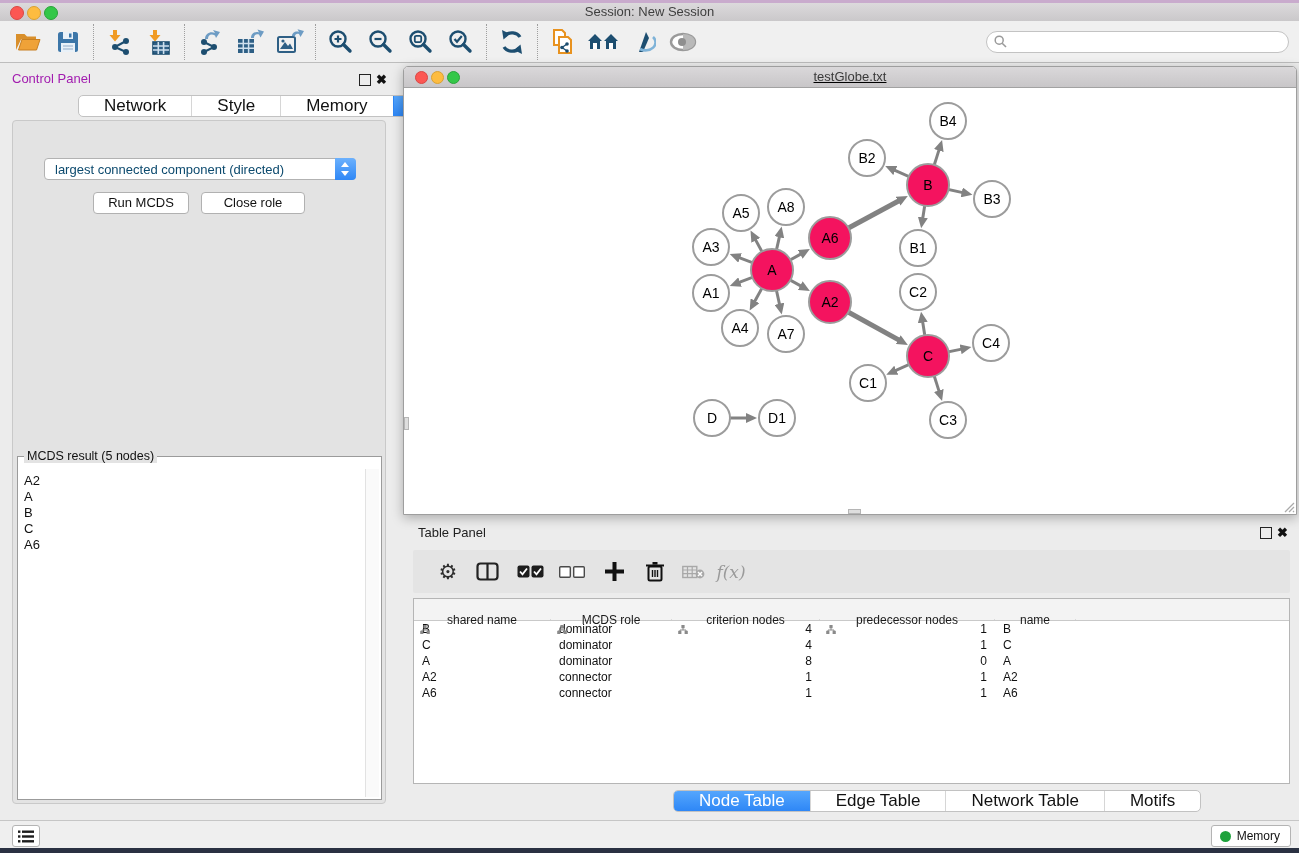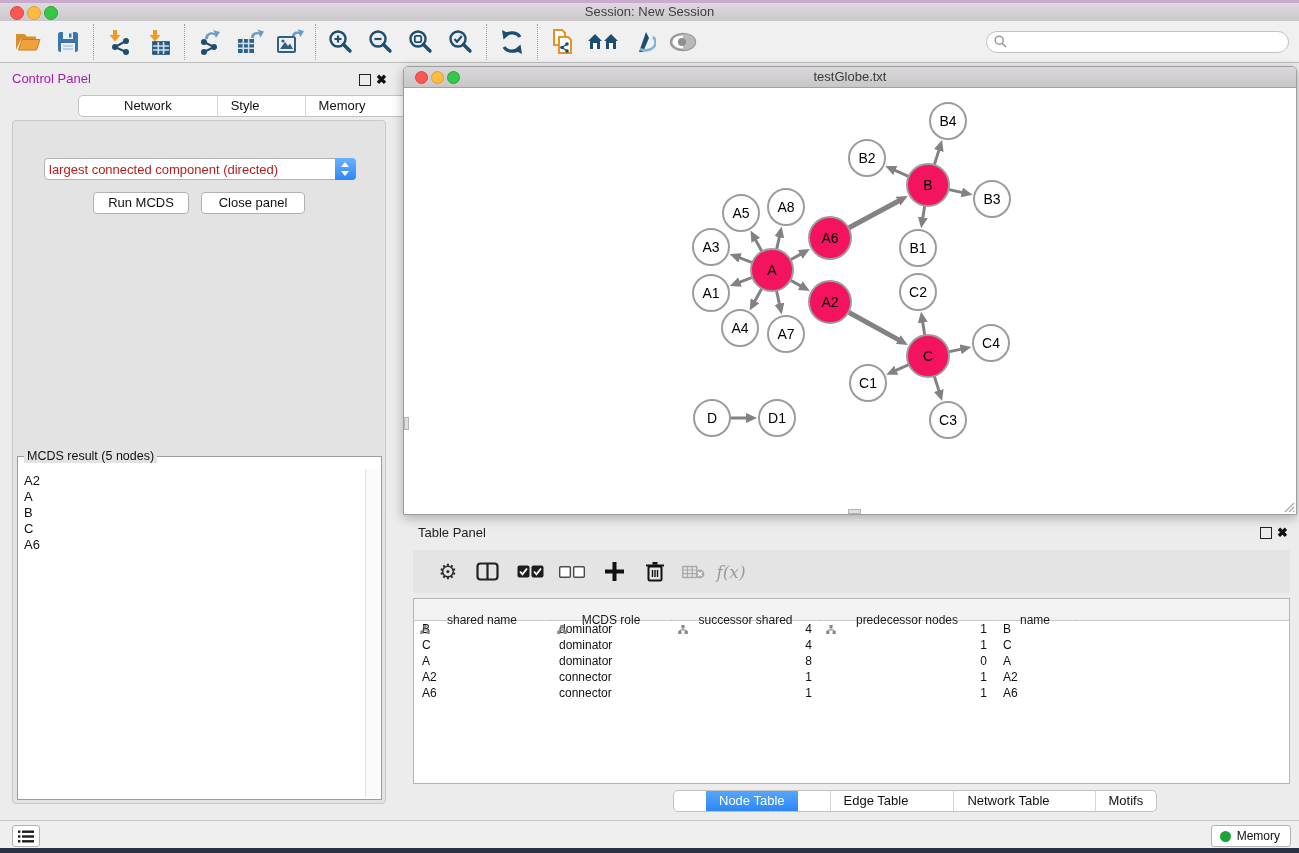--- a/index.html
+++ b/index.html
@@ -16,38 +16,38 @@
   .toolbar{position:absolute;top:21px;left:0;right:0;height:42px;background:#f0f0f0;border-bottom:1px solid #bdbdbd;display:flex;align-items:center;padding-left:8px;box-sizing:border-box;}
   .tb-btn{width:40px;height:38px;display:flex;align-items:center;justify-content:center;flex:0 0 auto;}
   .tb-sep{width:0;height:36px;border-left:1px dotted #9f9f9f;margin:0 5px;flex:0 0 auto;}
   .tb-search{margin-left:auto;margin-right:10px;width:294px;height:20px;border:1px solid #c3c3c3;border-radius:11px;background:#fff;display:flex;align-items:center;padding-left:7px;}
   .tb-search input{border:none;outline:none;flex:1;font-size:12px;background:transparent;margin-left:4px;font-family:"Liberation Sans",sans-serif;}
   
   .cp-title{position:absolute;left:12px;top:71px;font-size:13px;color:#a21caf;}
   .panel-float{position:absolute;width:10px;height:10px;border:1.5px solid #222;}
   .panel-close{position:absolute;font-size:13px;font-weight:bold;color:#111;line-height:12px;}
   .seg{position:absolute;display:flex;border:1px solid #c2c2c2;border-radius:5px;overflow:hidden;background:#fff;height:22px;box-sizing:border-box;}
-  .seg .seg-tab{padding:0 13px;line-height:20px;font-size:13px;color:#111;border-left:1px solid #d6d6d6;white-space:nowrap;margin-left:32px;}
+  .seg .seg-tab{padding:0 25px;line-height:20px;font-size:17px;color:#111;border-left:1px solid #d6d6d6;white-space:nowrap;}
   .seg .seg-tab:first-child{border-left:none;}
   .seg .seg-tab.active{background:linear-gradient(#55a6fd,#2e87f6);color:#fff;border-left-color:#2e87f6;}
   .cp-content{position:absolute;left:12px;top:120px;width:372px;height:682px;background:#e3e3e3;border:1px solid #c9c9c9;border-radius:4px;}
   .opt-label{position:absolute;top:14px;width:100%;text-align:center;font-size:13px;color:#111;}
-  .criterion{position:absolute;top:37px;left:31px;width:312px;height:22px;background:#fff;border:1px solid #b2b2b2;border-radius:4px;font-size:13px;line-height:22px;padding-left:4px;box-sizing:border-box;color:#b91c1c;}
+  .criterion{position:absolute;top:37px;left:31px;width:312px;height:22px;background:#fff;border:1px solid #b2b2b2;border-radius:4px;font-size:13px;line-height:22px;padding-left:10px;box-sizing:border-box;color:#0c4a6e;}
   .criterion .stepper{position:absolute;right:-1px;top:-1px;width:21px;height:22px;background:linear-gradient(#6cb1fd,#2e87f6);border-radius:0 4px 4px 0;}
   .criterion .up,.criterion .dn{position:absolute;left:6px;width:0;height:0;border-left:4.5px solid transparent;border-right:4.5px solid transparent;}
   .criterion .up{top:4px;border-bottom:5px solid #fff;}
   .criterion .dn{bottom:4px;border-top:5px solid #fff;}
   .btn{position:absolute;background:#fff;border:1px solid #b1b1b1;border-radius:4px;font-size:13px;line-height:20px;text-align:center;height:20px;color:#111;}
   .result-box{position:absolute;left:4px;top:335px;width:363px;height:342px;border:1px solid #9b9b9b;background:#fff;}
   .result-legend{position:absolute;top:-8px;left:6px;background:#e3e3e3;padding:0 3px;font-size:12.5px;color:#111;}
   .result-list{position:absolute;left:0;top:10px;right:16px;bottom:0;padding:6px 0 0 6px;font-size:13px;line-height:16px;color:#111;}
   .result-scroll{position:absolute;right:2px;top:12px;bottom:2px;width:13px;background:#fafafa;border-left:1px solid #e2e2e2;}
   
   .net-window{position:absolute;left:403px;top:66px;width:894px;height:449px;border:1px solid #9e9e9e;border-radius:5px 5px 0 0;background:#fff;box-shadow:0 3px 12px rgba(0,0,0,.28);box-sizing:border-box;}
-  .nw-titlebar{position:relative;height:20px;background:linear-gradient(#dad8da,#c8c6c8);border-bottom:1px solid #a2a2a2;border-radius:4px 4px 0 0;}
+  .nw-titlebar{position:relative;height:20px;background:linear-gradient(#dad8da,#c8c6c8);border-bottom:1px solid #a2a2a2;border-radius:4px 4px 0 0;text-decoration:underline;}
   .nw-titlebar .title{text-align:center;font-size:13px;line-height:20px;color:#3a3a3a;}
   .nw-titlebar .tl{top:4px;width:11px;height:11px;}
   .nw-titlebar .tl.red{left:11px;}.nw-titlebar .tl.yellow{left:27px;}.nw-titlebar .tl.green{left:43px;}
   .net-canvas{position:absolute;left:0;top:21px;right:0;bottom:0;background:#fff;overflow:hidden;}
   .net-grip{position:absolute;right:1px;bottom:1px;}
   .split-left{position:absolute;left:0;top:350px;width:5px;height:13px;background:#dedede;border:1px solid #b5b5b5;box-sizing:border-box;}
   .split-bottom{position:absolute;left:444px;bottom:0;width:13px;height:5px;background:#dedede;border:1px solid #b5b5b5;box-sizing:border-box;}
   
   .tp-title{position:absolute;left:418px;top:525px;font-size:13px;color:#222;}
   .tp-toolbar{position:absolute;left:413px;top:550px;width:877px;height:43px;background:#e4e4e4;border-radius:2px;display:flex;align-items:center;padding-left:18px;box-sizing:border-box;}
@@ -240,21 +240,21 @@
 
   <div class="cp-content">
     <div class="criterion">
       <span>largest connected component (directed)</span>
       <span class="stepper">
           <span class="up"></span>
           <span class="dn"></span>
         </span>
     </div>
     <div class="btn" style="left:80px;top:71px;width:94px;">Run MCDS</div>
-    <div class="btn" style="left:188px;top:71px;width:102px;">Close panel</div>
+    <div class="btn" style="left:188px;top:71px;width:102px;">Close role</div>
     <div class="result-box">
       <div class="result-legend">MCDS result (5 nodes)</div>
       <div class="result-list" id="result-list">
           <div>A2</div>
           <div>A</div>
           <div>B</div>
           <div>C</div>
           <div>A6</div>
         </div>
       <div class="result-scroll"></div>
@@ -465,21 +465,21 @@
           </svg>
           <span>MCDS role</span>
         </div>
         <div class="th" style="width: 148px;">
           <svg class="th-icon" width="10" height="9">
             <path d="M5 2 V5 M2 8 V5 H8 V8" stroke="#8a8a8a" stroke-width="1" fill="none"></path>
             <rect x="3.4" y="0" width="3.2" height="3.2" fill="#8a8a8a"></rect>
             <rect x="0.2" y="5.8" width="3.2" height="3.2" fill="#8a8a8a"></rect>
             <rect x="6.6" y="5.8" width="3.2" height="3.2" fill="#8a8a8a"></rect>
           </svg>
-          <span>successor shared</span>
+          <span>criterion nodes</span>
         </div>
         <div class="th" style="width: 175px;">
           <svg class="th-icon" width="10" height="9">
             <path d="M5 2 V5 M2 8 V5 H8 V8" stroke="#8a8a8a" stroke-width="1" fill="none"></path>
             <rect x="3.4" y="0" width="3.2" height="3.2" fill="#8a8a8a"></rect>
             <rect x="0.2" y="5.8" width="3.2" height="3.2" fill="#8a8a8a"></rect>
             <rect x="6.6" y="5.8" width="3.2" height="3.2" fill="#8a8a8a"></rect>
           </svg>
           <span>predecessor nodes</span>
         </div>

